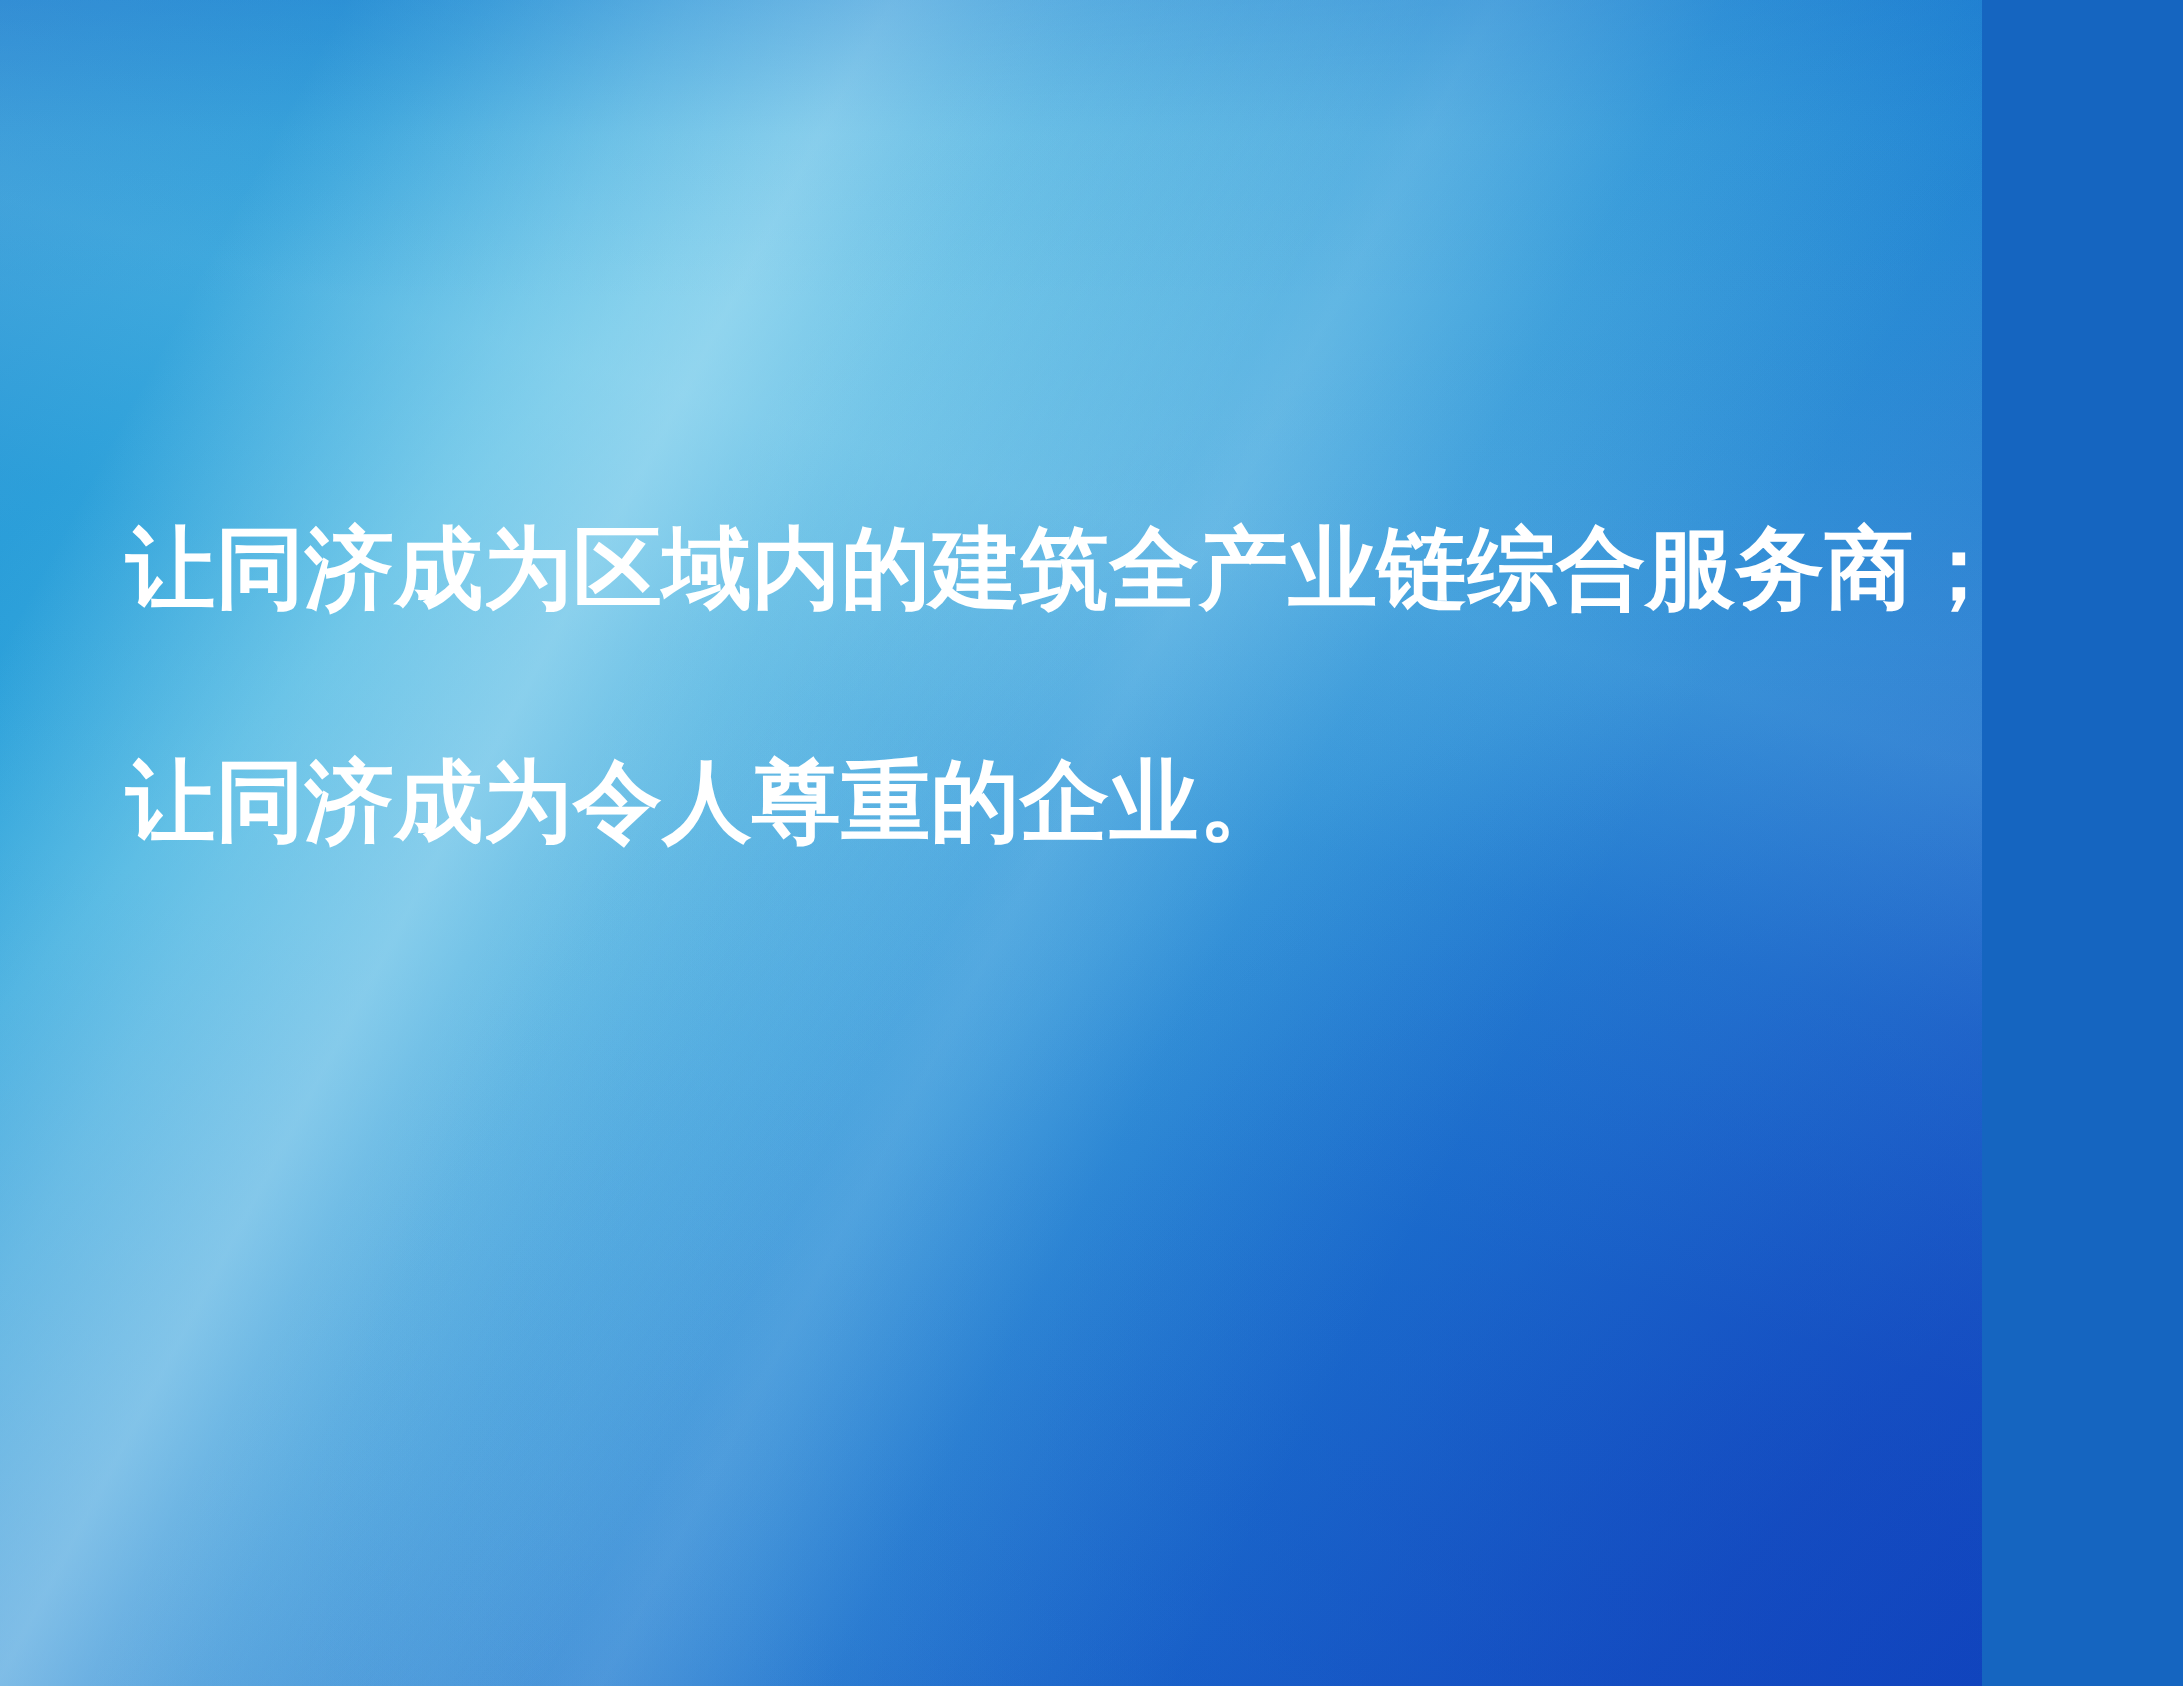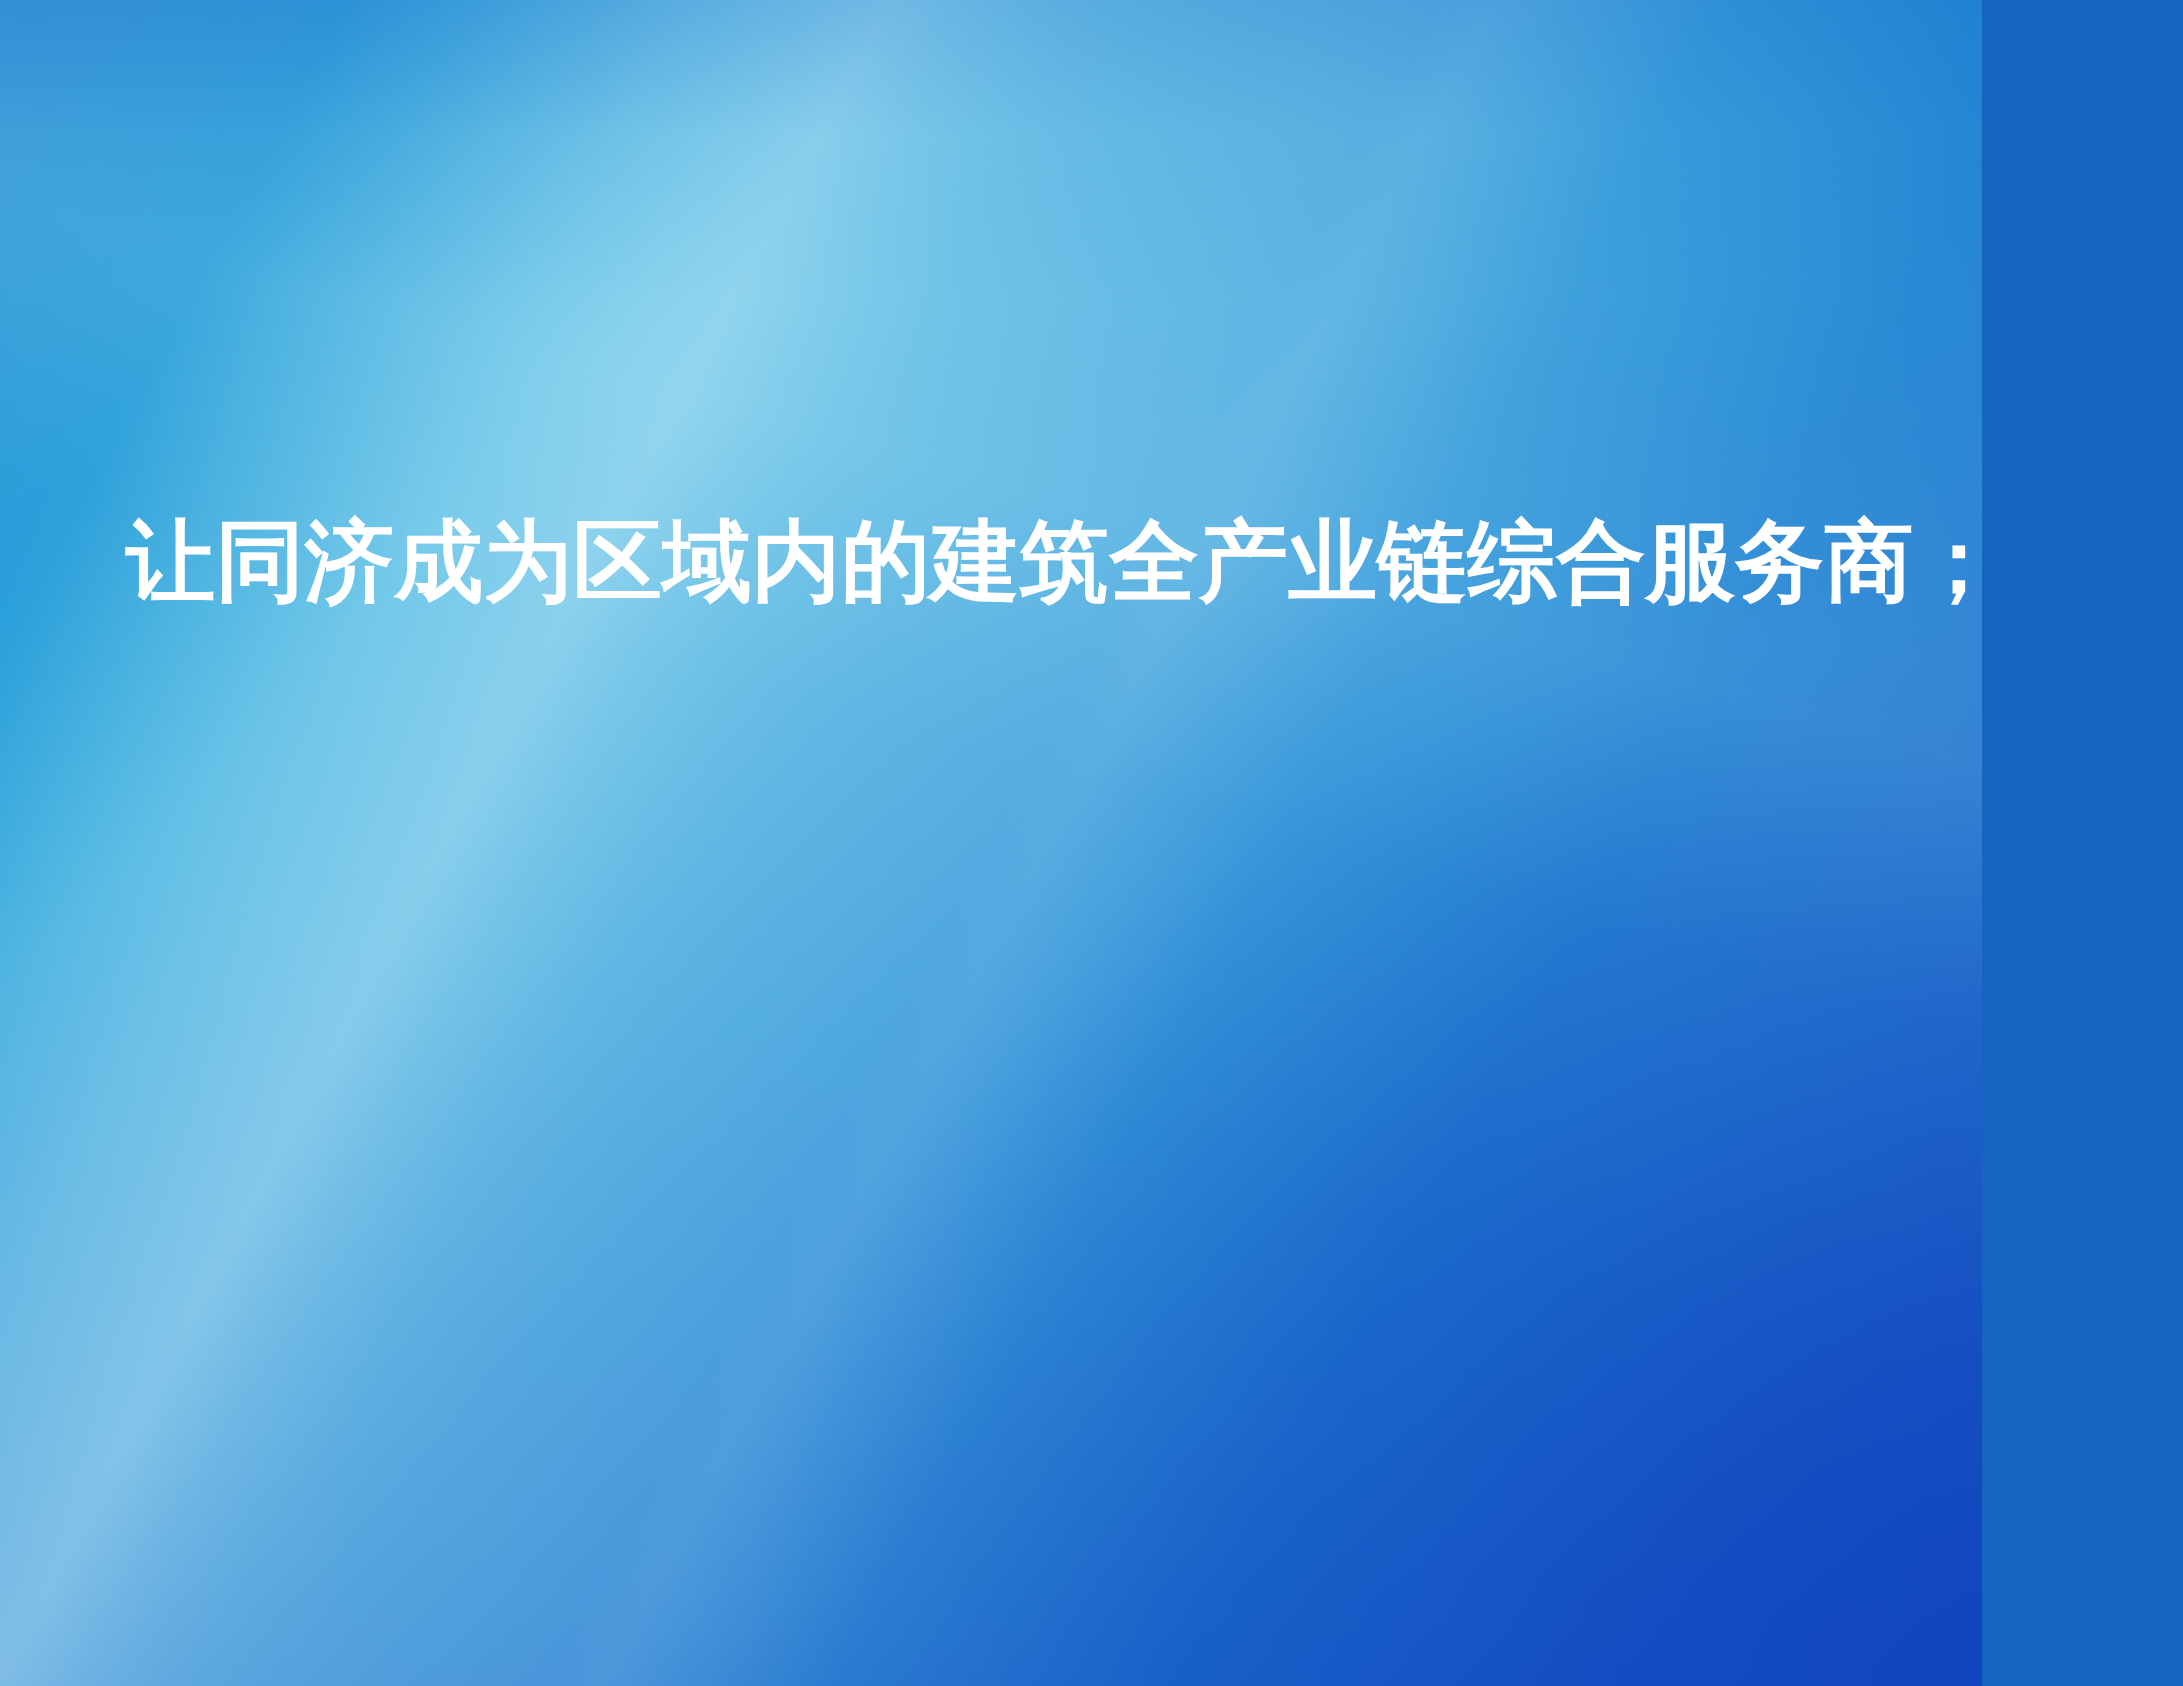--- a/index.html
+++ b/index.html
@@ -5,21 +5,21 @@
   html, body {
     margin: 0;
     padding: 0;
     background: #1565c0;
   }
   #slide {
     position: relative;
     width: 1982px;
     height: 1686px;
     overflow: hidden;
-    font-family: Liberation Mono, monospace;
+    font-family: Liberation Sans, sans-serif;
     
     background-color: #1f78cc;
   }
   
   .bg-layer {
     position: absolute;
     inset: 0;
     pointer-events: none;
   }
   
@@ -108,16 +108,17 @@
 
   <div class="bg-layer bg-base"></div>
   <div class="bg-layer bg-streak-c"></div>
   <div class="bg-layer bg-streak-a"></div>
   <div class="bg-layer bg-streak-b"></div>
   <div class="bg-layer bg-vignette"></div>
   <div class="bg-layer bg-topshade"></div>
 
   <div id="text-block">
     <div class="vision-line">让同济成为区域内的建筑全产业链综合服务商；</div>
+    <div class="vision-line">让同济成为令人尊重的企业。</div>
   </div>
 
 </div>
 
 
 </body></html>

